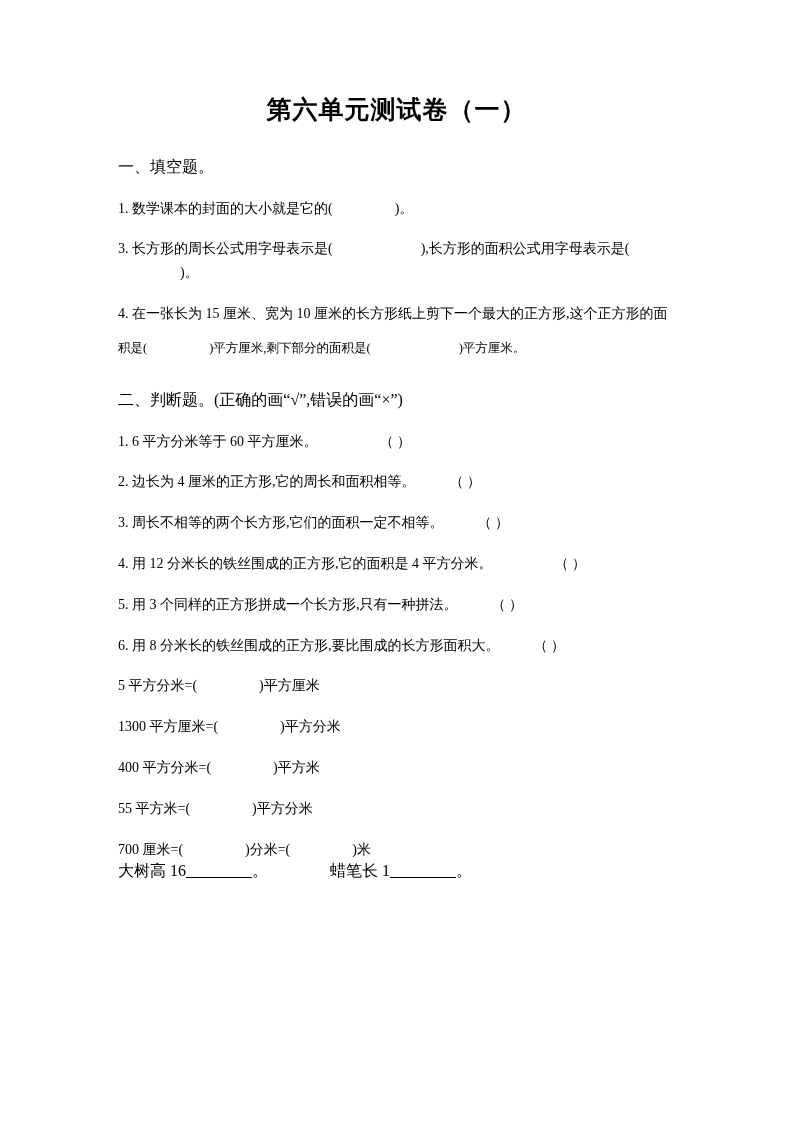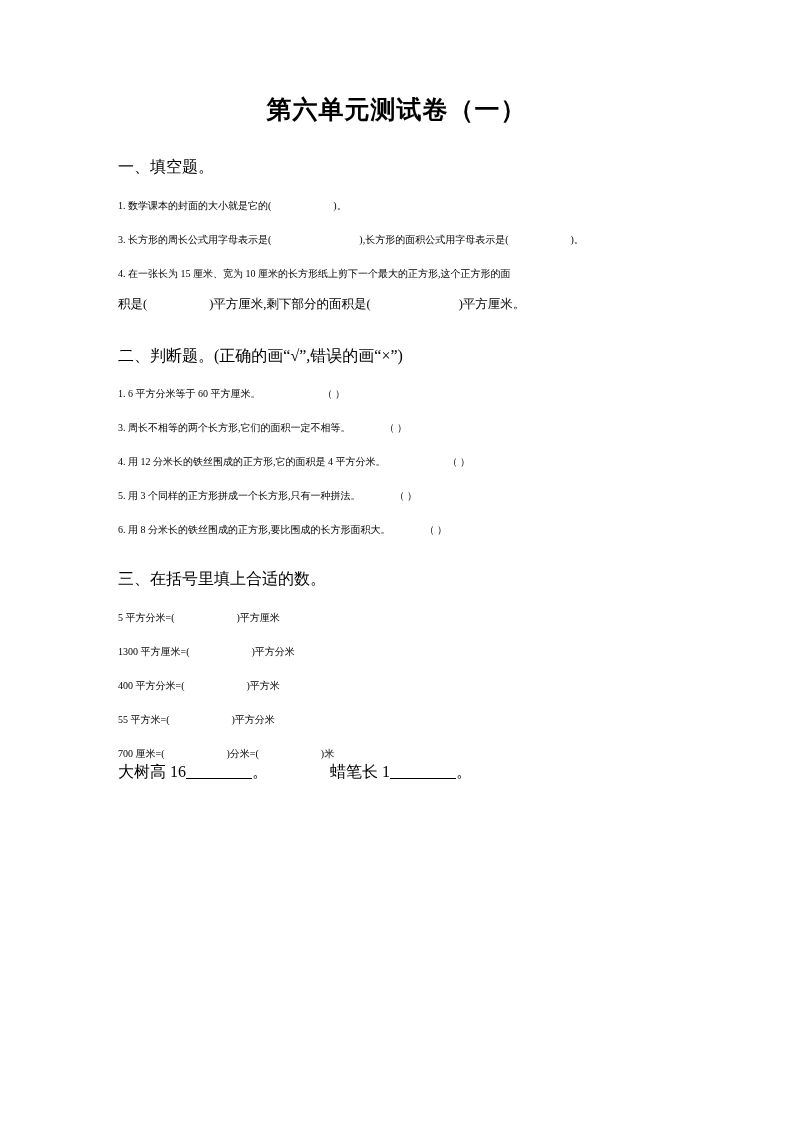--- a/index.html
+++ b/index.html
@@ -30,21 +30,21 @@
     padding-bottom: 0;
     font-family: "Liberation Serif", "DejaVu Serif", serif;
   }
   .section-head {
     font-size: 16px;
     margin-top: 28px;
     margin-bottom: 0;
     line-height: 1.6;
   }
   .q {
-    font-size: 10px;
+    font-size: 14px;
     line-height: 1.7;
     margin-top: 17px;
     margin-bottom: 0;
   }
   .q-cont {
     font-size: 12.5px;
     line-height: 1.7;
     margin-top: 12px;
     margin-bottom: 12px;
   }
@@ -87,33 +87,35 @@
   <div class="q-cont">
     <span>积是(</span><span class="gap-md"></span><span>)平方厘米,剩下部分的面积是(</span><span class="gap-lg"></span><span>)平方厘米。</span>
   </div>
 
   <div class="section-head">二、判断题。(正确的画“√”,错误的画“×”)</div>
 
   <div class="q">
     <span>1. 6 平方分米等于 60 平方厘米。</span><span class="gap-md"></span><span>（      ）</span>
   </div>
   <div class="q">
+    <span>2. 边长为 4 厘米的正方形,它的周长和面积相等。</span><span class="gap-sm"></span><span>（      ）</span>
+  </div>
+  <div class="q">
     <span>3. 周长不相等的两个长方形,它们的面积一定不相等。</span><span class="gap-sm"></span><span>（      ）</span>
   </div>
   <div class="q">
     <span>4. 用 12 分米长的铁丝围成的正方形,它的面积是 4 平方分米。</span><span class="gap-md"></span><span>（      ）</span>
   </div>
   <div class="q">
     <span>5. 用 3 个同样的正方形拼成一个长方形,只有一种拼法。</span><span class="gap-sm"></span><span>（      ）</span>
   </div>
   <div class="q">
     <span>6. 用 8 分米长的铁丝围成的正方形,要比围成的长方形面积大。</span><span class="gap-sm"></span><span>（      ）</span>
   </div>
 
-  <div class="section-head">三、在括号里填上合适的数。</div>
 
   <div class="q">
     <span>5 平方分米=(</span><span class="gap-md"></span><span>)平方厘米</span>
   </div>
   <div class="q">
     <span>1300 平方厘米=(</span><span class="gap-md"></span><span>)平方分米</span>
   </div>
   <div class="q">
     <span>400 平方分米=(</span><span class="gap-md"></span><span>)平方米</span>
   </div>

